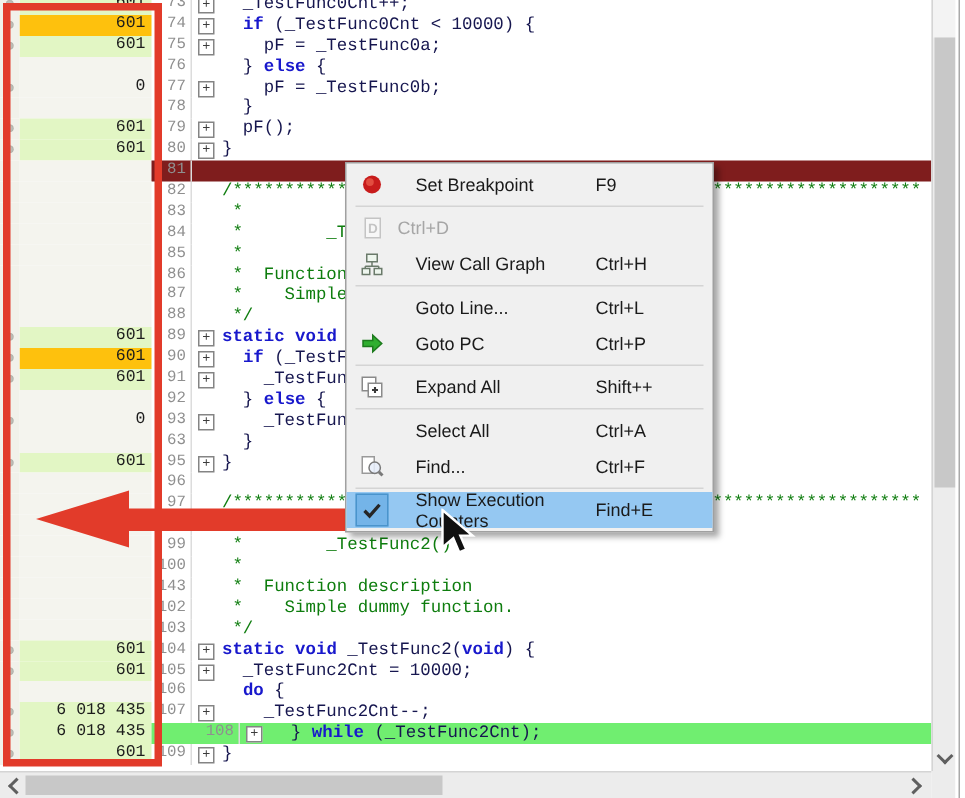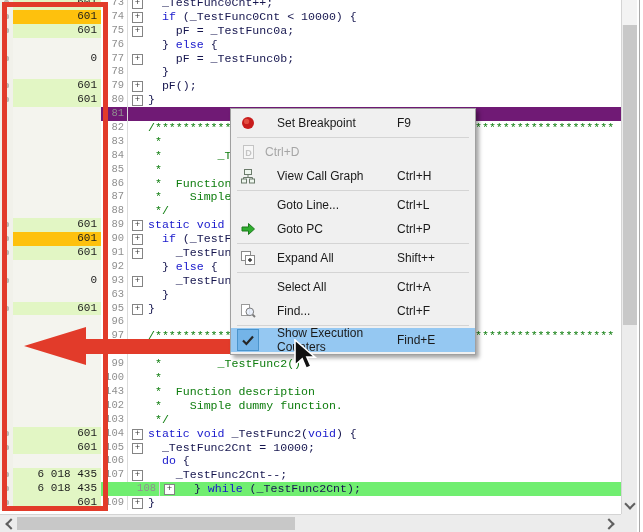--- a/index.html
+++ b/index.html
@@ -11,32 +11,32 @@
   .row{display:flex;height:13.9px;line-height:13.9px;white-space:pre;}
   .dotcol{width:13px;flex:0 0 13px;background:#f1f1ea;position:relative;}
   .dot{position:absolute;left:4px;top:4px;width:5px;height:5px;border-radius:50%;
        background:#bfbfb8;box-shadow:inset 0 0 1px #8f8f88;}
   .cntcol{width:88px;flex:0 0 88px;background:#f4f4ee;text-align:right;padding-right:4px;
           box-sizing:border-box;font-family:"Liberation Mono","DejaVu Sans Mono",monospace;
           font-size:11px;color:#1c1c1c;}
   .cnt-g{background:#e2f6c4;}
   .cnt-o{background:#fec10d;}
   .rest{flex:1;display:flex;}
-  .rest.sel{background:#701a75;}
+  .rest.sel{background:#7f1d1d;}
   .rest.pc{background:#70ee70;padding-left:32px;}
   .numcol{width:27px;flex:0 0 27px;text-align:right;padding-right:3px;box-sizing:border-box;
           font-family:"Liberation Mono","DejaVu Sans Mono",monospace;font-size:10.5px;color:#8f8f8f;
           border-right:1px solid #dcdcdc;}
   .foldcol{width:20px;flex:0 0 20px;position:relative;}
   .fold{position:absolute;left:4px;top:2px;width:9px;height:9px;border:1px solid #848484;
         background:#fff;font-size:9px;line-height:8px;text-align:center;color:#3c3c3c;
         font-family:"Liberation Mono",monospace;}
   .codecol{flex:1;font-family:"Liberation Mono","DejaVu Sans Mono",monospace;font-size:11.6px;}
   .seg-p{color:#16164f;}
-  .seg-k{color:#1818cc;font-weight:normal;}
+  .seg-k{color:#1818cc;font-weight:bold;}
   .seg-c{color:#0e7d0e;}
   
   #vbar{position:absolute;left:621px;top:0;width:16px;height:514px;background:#ececec;
         border-left:1px solid #d4d4d4;box-sizing:border-box;}
   #vtop{position:absolute;left:0;top:0;width:100%;height:25px;background:#f3f3f3;}
   #vthumb{position:absolute;left:1px;top:25px;width:14px;height:300px;background:#c8c8c8;}
   #vbtn-down{position:absolute;left:0;bottom:1px;width:100%;height:16px;display:flex;
              align-items:center;justify-content:center;}
   #hbar{position:absolute;left:0;top:514px;width:621px;height:18px;background:#ececec;
         border-top:1px solid #d4d4d4;box-sizing:border-box;}

